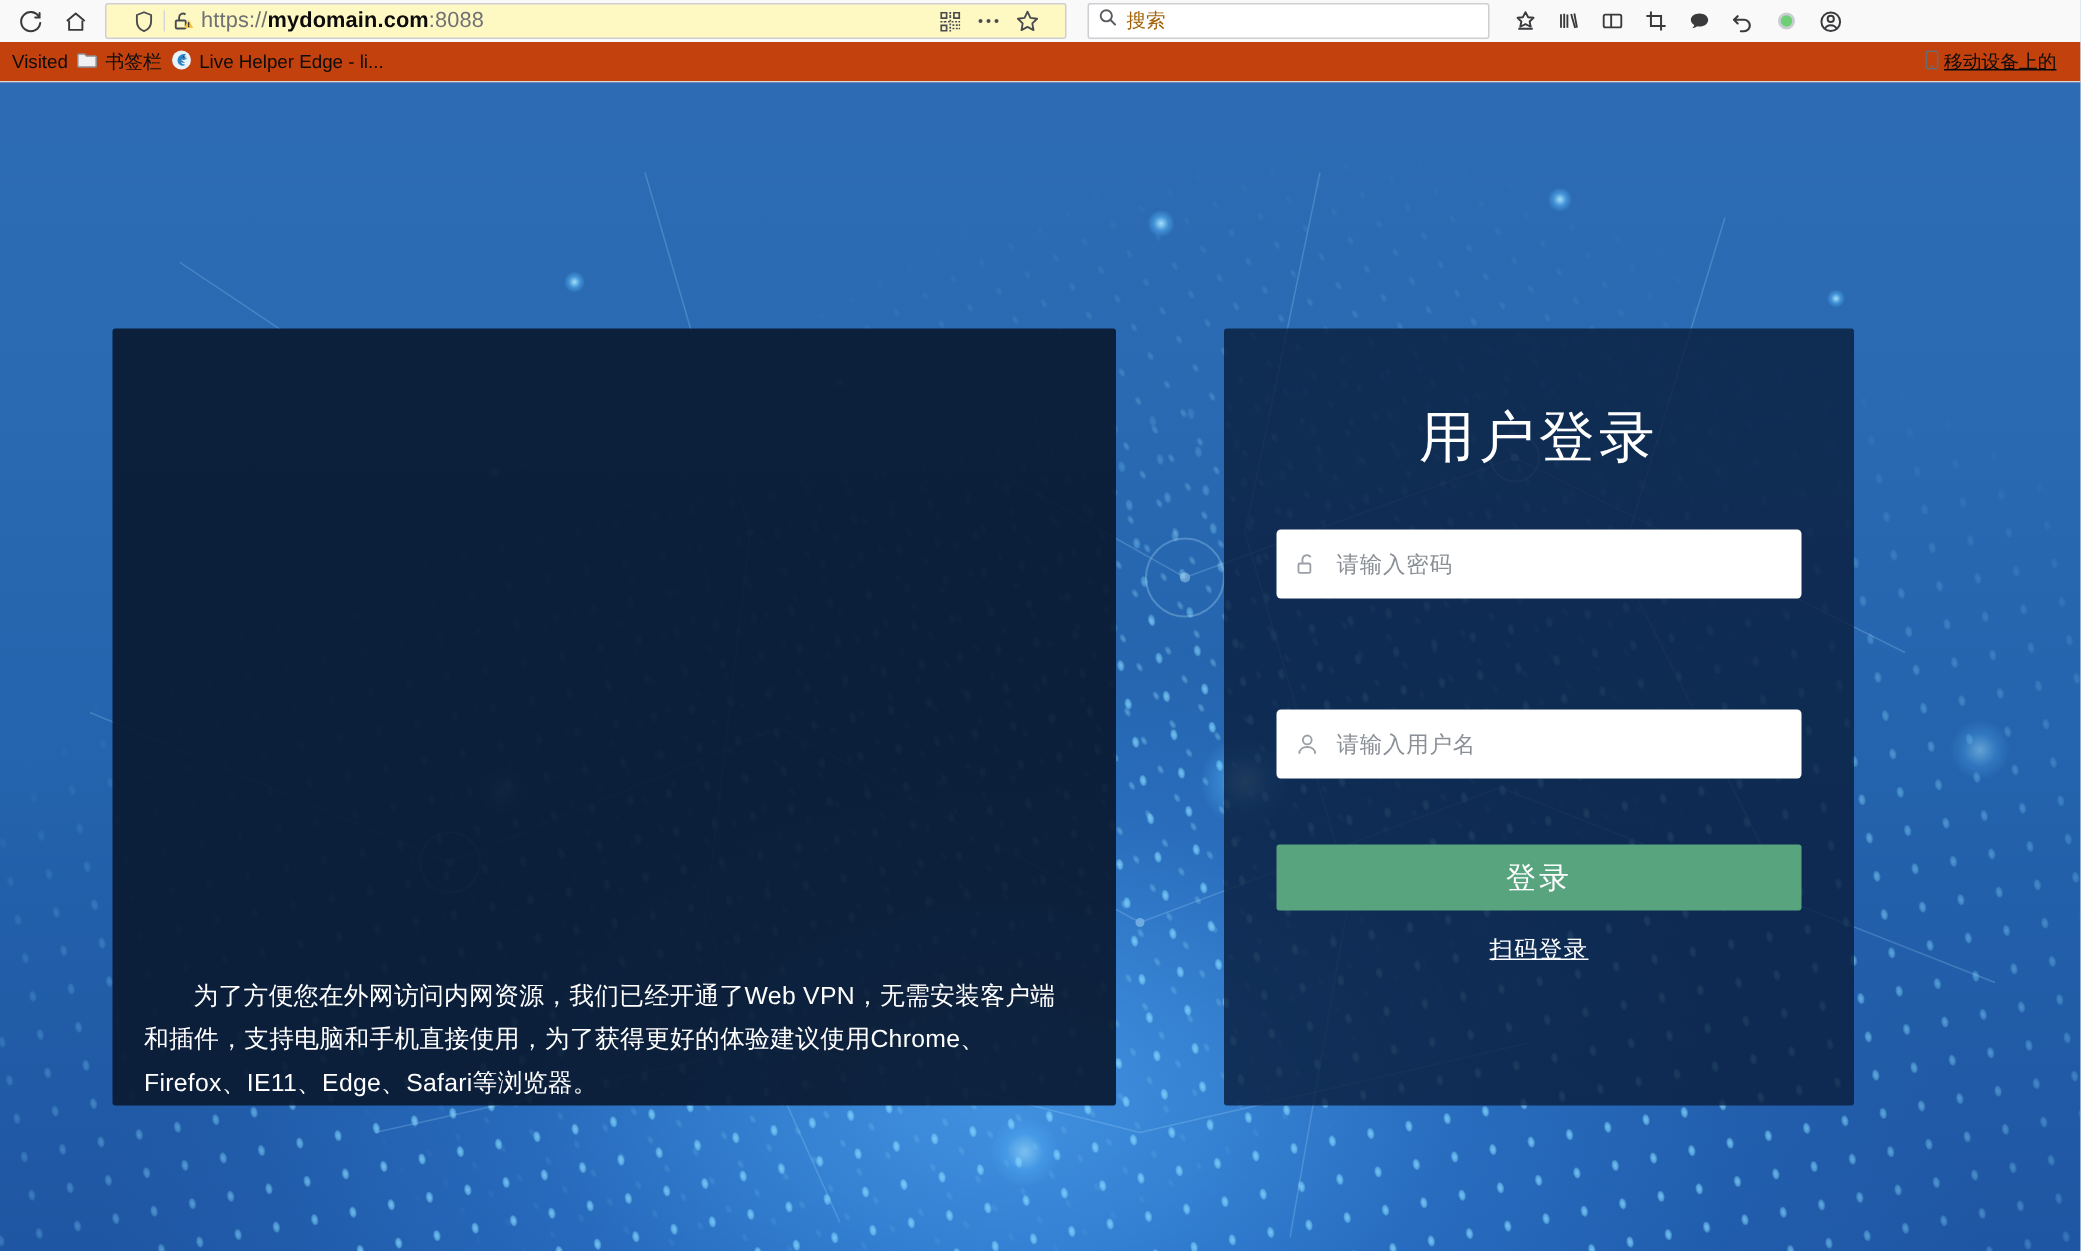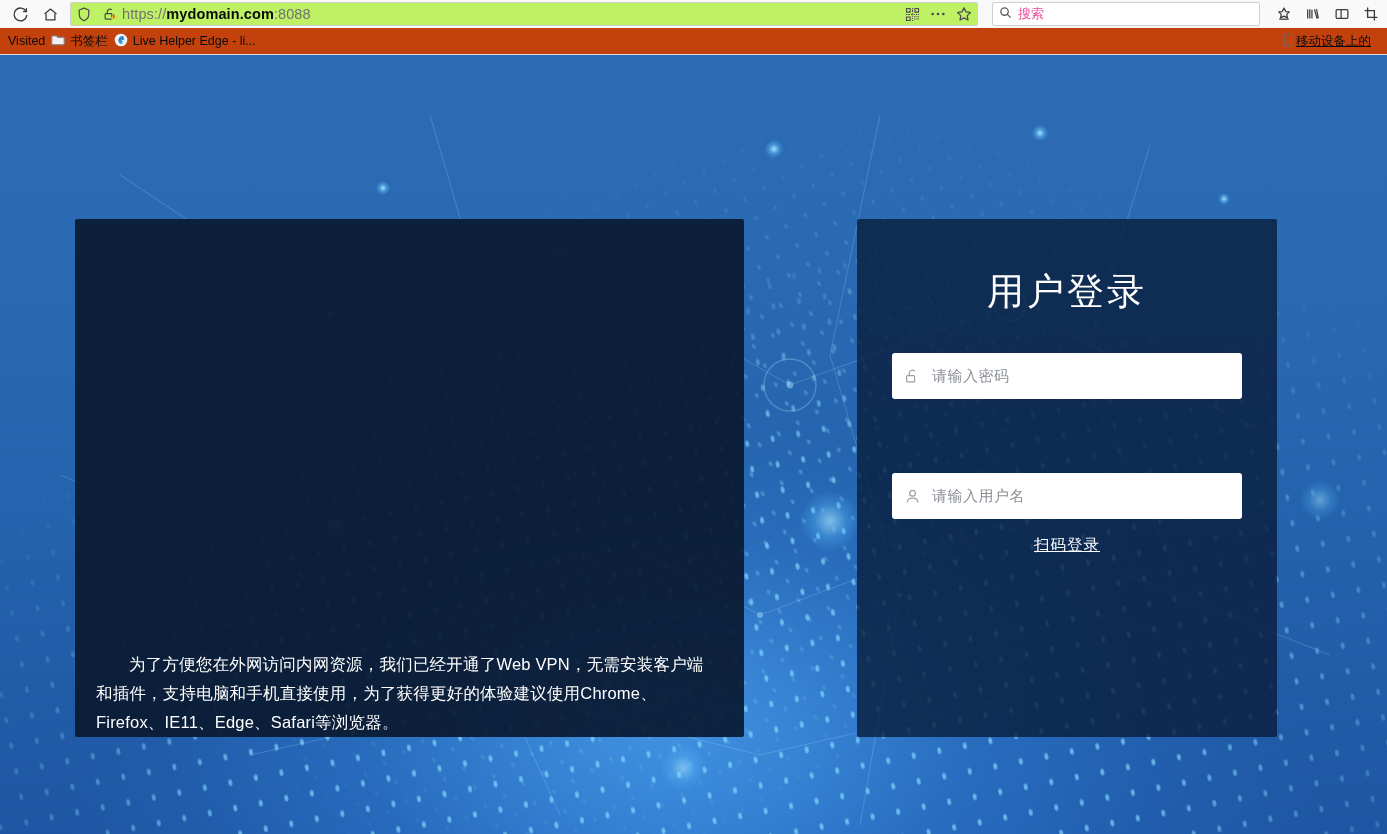--- a/index.html
+++ b/index.html
@@ -16,40 +16,40 @@
     height: 28px; display: flex; align-items: center;
     padding: 0 6px; background: #f9f9fa; gap: 2px;
   }
   .tb-btn {
     width: 28px; height: 26px; display: flex; align-items: center;
     justify-content: center; color: #3a3a3c; flex: 0 0 auto;
   }
   .tb-btn svg { display: block; }
 
   #url-bar {
-    flex: 0 0 auto; width: 908px; height: 24px; margin: 0 4px;
-    background: #bef264; border: 1px solid #cfcfd3; border-radius: 2px;
-    display: flex; align-items: center; padding: 0 0;
+    flex: 0 0 auto; width: 641px; height: 24px; margin: 0 4px;
+    background: #fef9c3; border: 1px solid #cfcfd3; border-radius: 2px;
+    display: flex; align-items: center; padding: 0 12px;
   }
   #url-shield { width: 26px; display: flex; justify-content: center; align-items: center; }
   #url-div { width: 1px; height: 14px; background: #d7d7db; }
   #url-lock { width: 24px; display: flex; justify-content: center; align-items: center; }
   #url-text {
     flex: 1; font-size: 14.5px; color: #6f7174; letter-spacing: .1px;
     white-space: nowrap; overflow: hidden;
   }
   #url-text .host { color: #0c0c0d; font-weight: 600; }
   .url-ico { width: 26px; display: flex; justify-content: center; align-items: center; color: #4a4a4f; }
 
   #search-bar {
     flex: 0 0 auto; width: 268px; height: 24px; margin-left: 8px;
     background: #fff; border: 1px solid #cfcfd3; border-radius: 2px;
     display: flex; align-items: center; padding: 0 6px; gap: 6px;
   }
-  #search-bar .ph { font-size: 13px; color: #ec4899; }
+  #search-bar .ph { font-size: 13px; color: #a16207; }
 
   #tb-right { display: flex; align-items: center; margin-left: 8px; gap: 1px; }
 
   #bookmarks-bar {
     height: 27px; display: flex; align-items: center;
     padding: 0 8px; background: #c2410c; font-size: 12.5px; color: #0c0c0d;
     border-bottom: 1px solid #d9d9dc; position: relative;
   }
   .bm-item { display: flex; align-items: center; gap: 5px; padding: 2px 6px 2px 0; white-space: nowrap; }
   .bm-item .lbl { font-size: 12.5px; color: #0c0c0d; }
@@ -99,21 +99,21 @@
     border-radius: 2px;
     display: flex; align-items: flex-end;
   }
   #info-text {
     color: #fff; font-size: 16.5px; line-height: 29px;
     padding: 0 24px 0 21px; text-indent: 33px; letter-spacing: .2px;
   }
 
   
   #login-panel {
-    position: absolute; left: 857px; top: 164px; width: 420px; height: 518px;
+    position: absolute; left: 816px; top: 164px; width: 420px; height: 518px;
     background: rgba(10,30,62,.82);
     border-radius: 2px;
   }
   #login-title {
     text-align: center; color: #ffffff; font-size: 37px; font-weight: 400;
     letter-spacing: 3px; margin-top: 48px;
   }
   .field {
     position: relative; width: 350px; margin: 0 auto; height: 46px;
     background: #ffffff; border-radius: 3px; display: flex; align-items: center;
@@ -363,17 +363,18 @@
     <div class="field" id="field-user">
       <span class="ficon">
         <svg width="17" height="17" viewBox="0 0 18 18" fill="none" stroke="#9aa0a6" stroke-width="1.3">
           <circle cx="9" cy="5.6" r="3.1"></circle>
           <path d="M3.4 15.4c0-3 2.5-4.8 5.6-4.8s5.6 1.8 5.6 4.8"></path>
         </svg>
       </span>
       <span class="fph">请输入用户名</span>
     </div>
 
+    <button id="login-button">登录</button>
 
     <a id="qr-login" href="#">扫码登录</a>
 
   </div>
 </div>
 
 </body></html>

